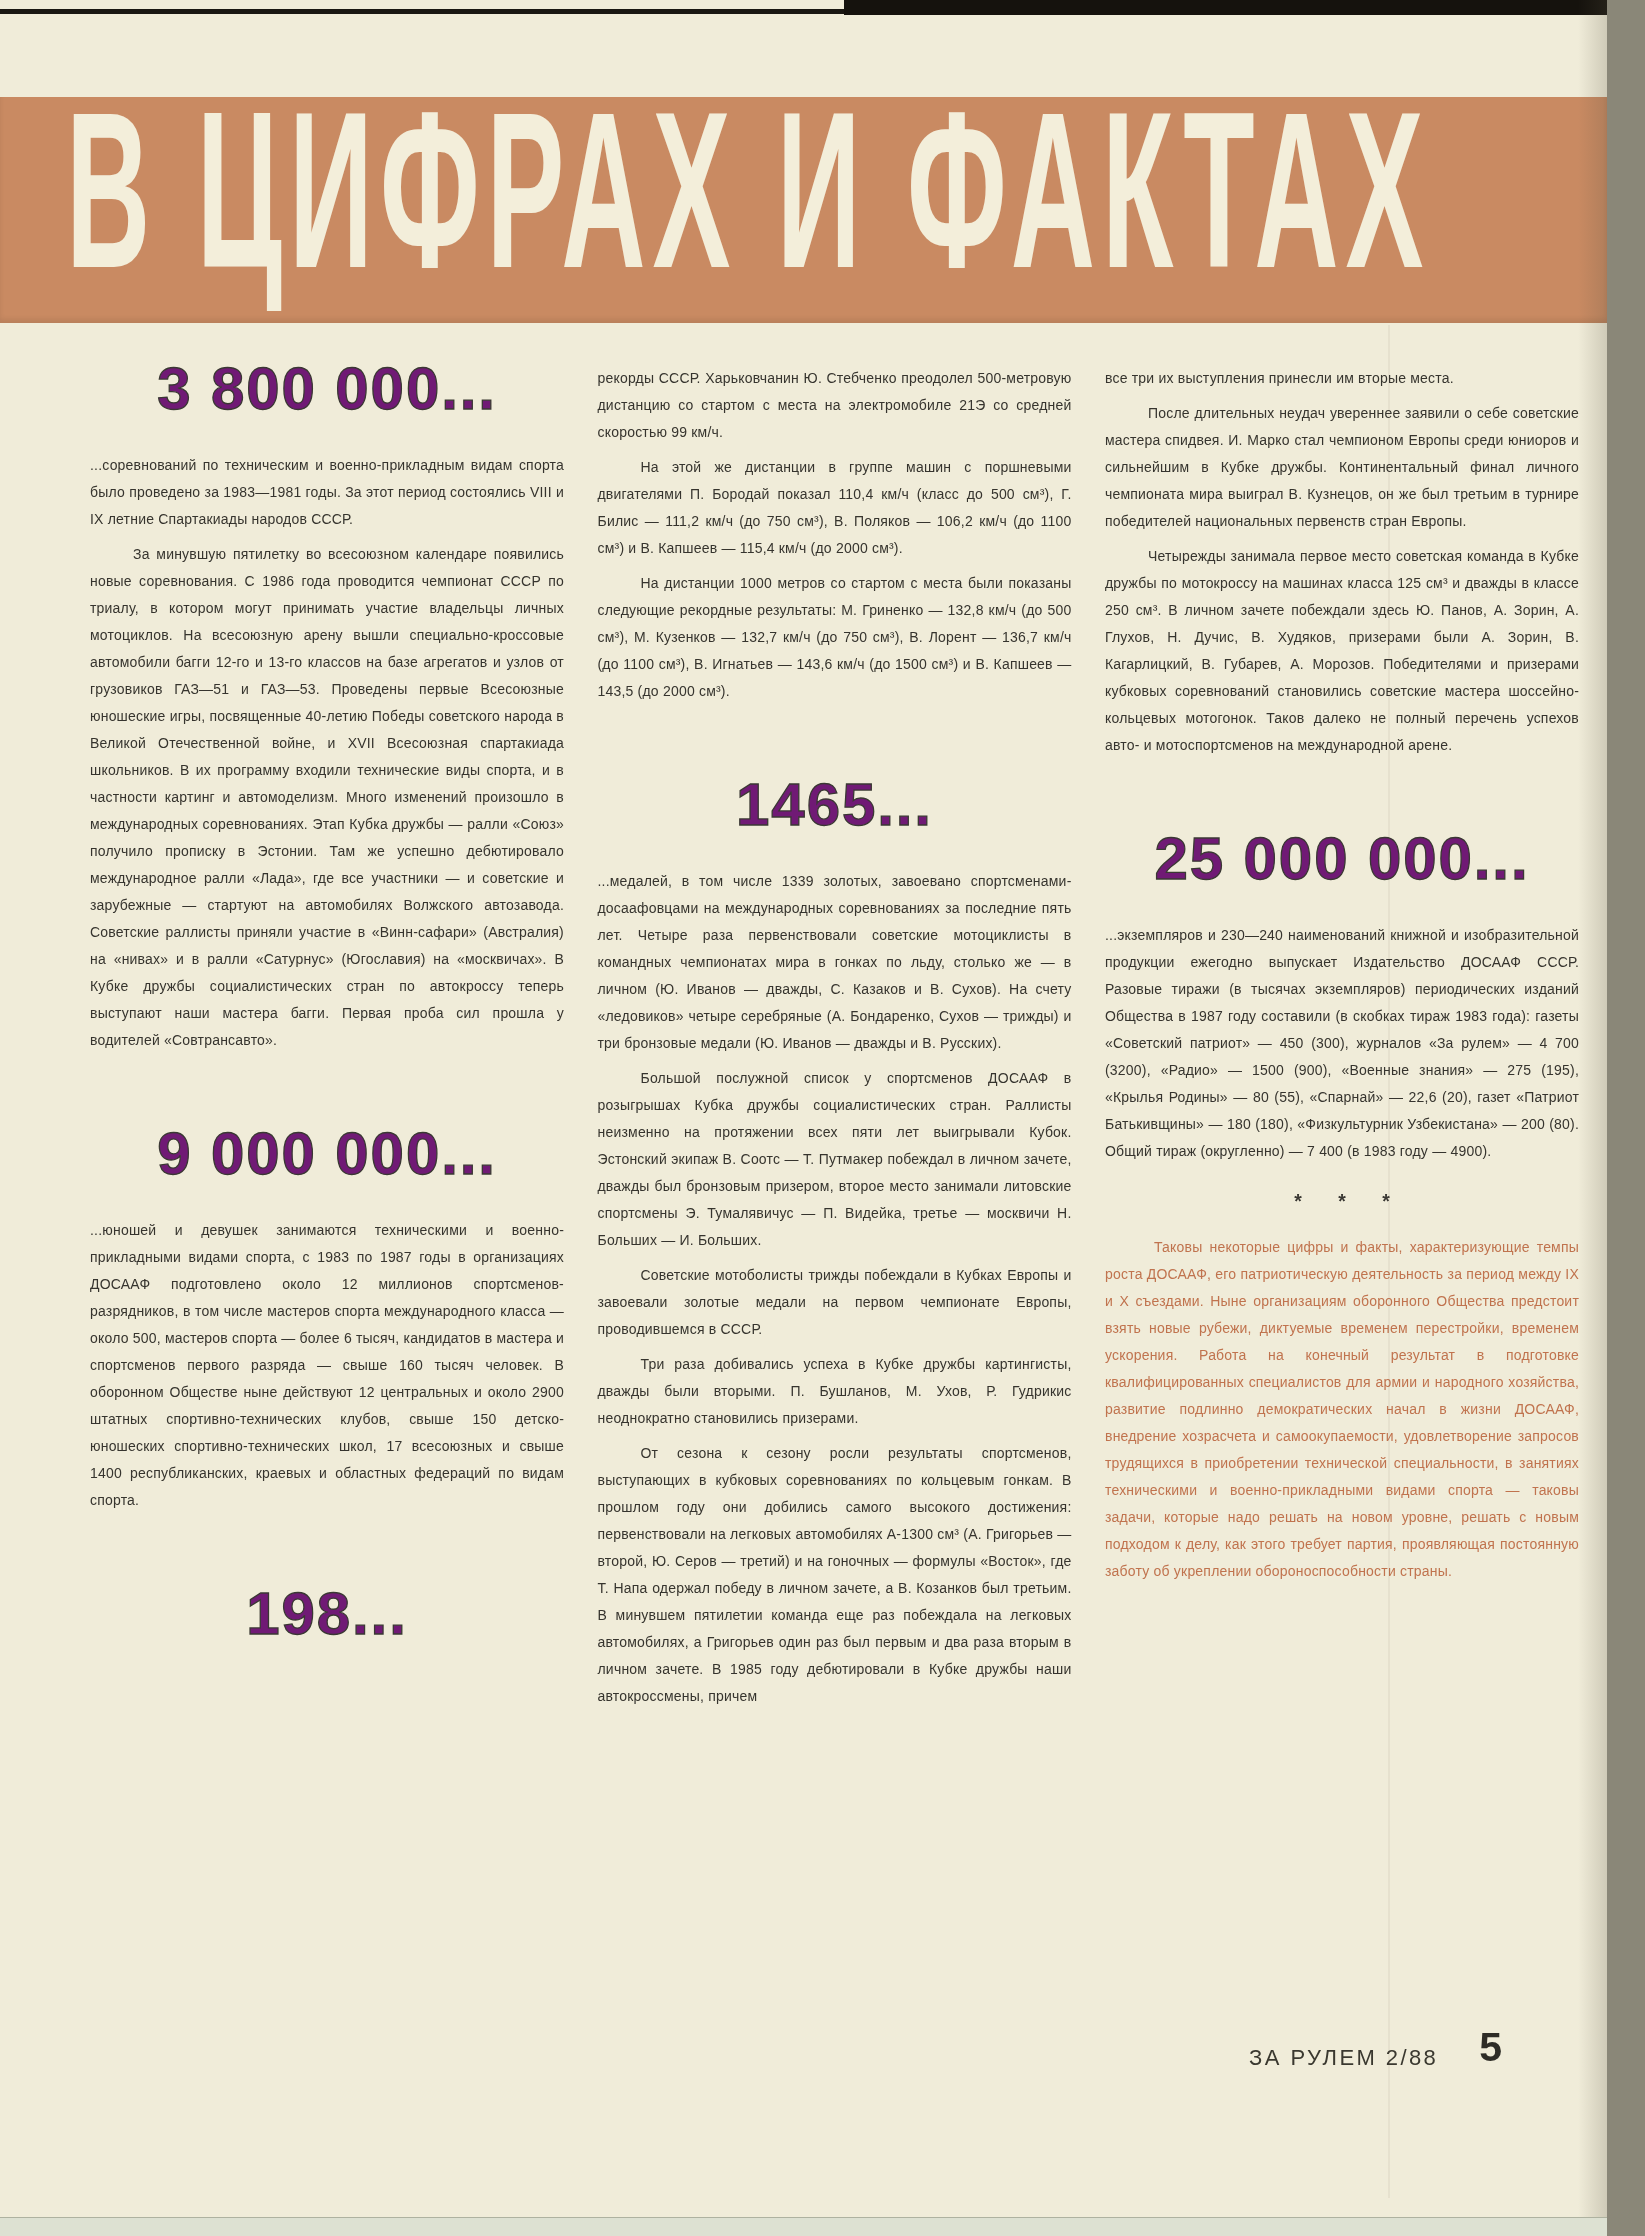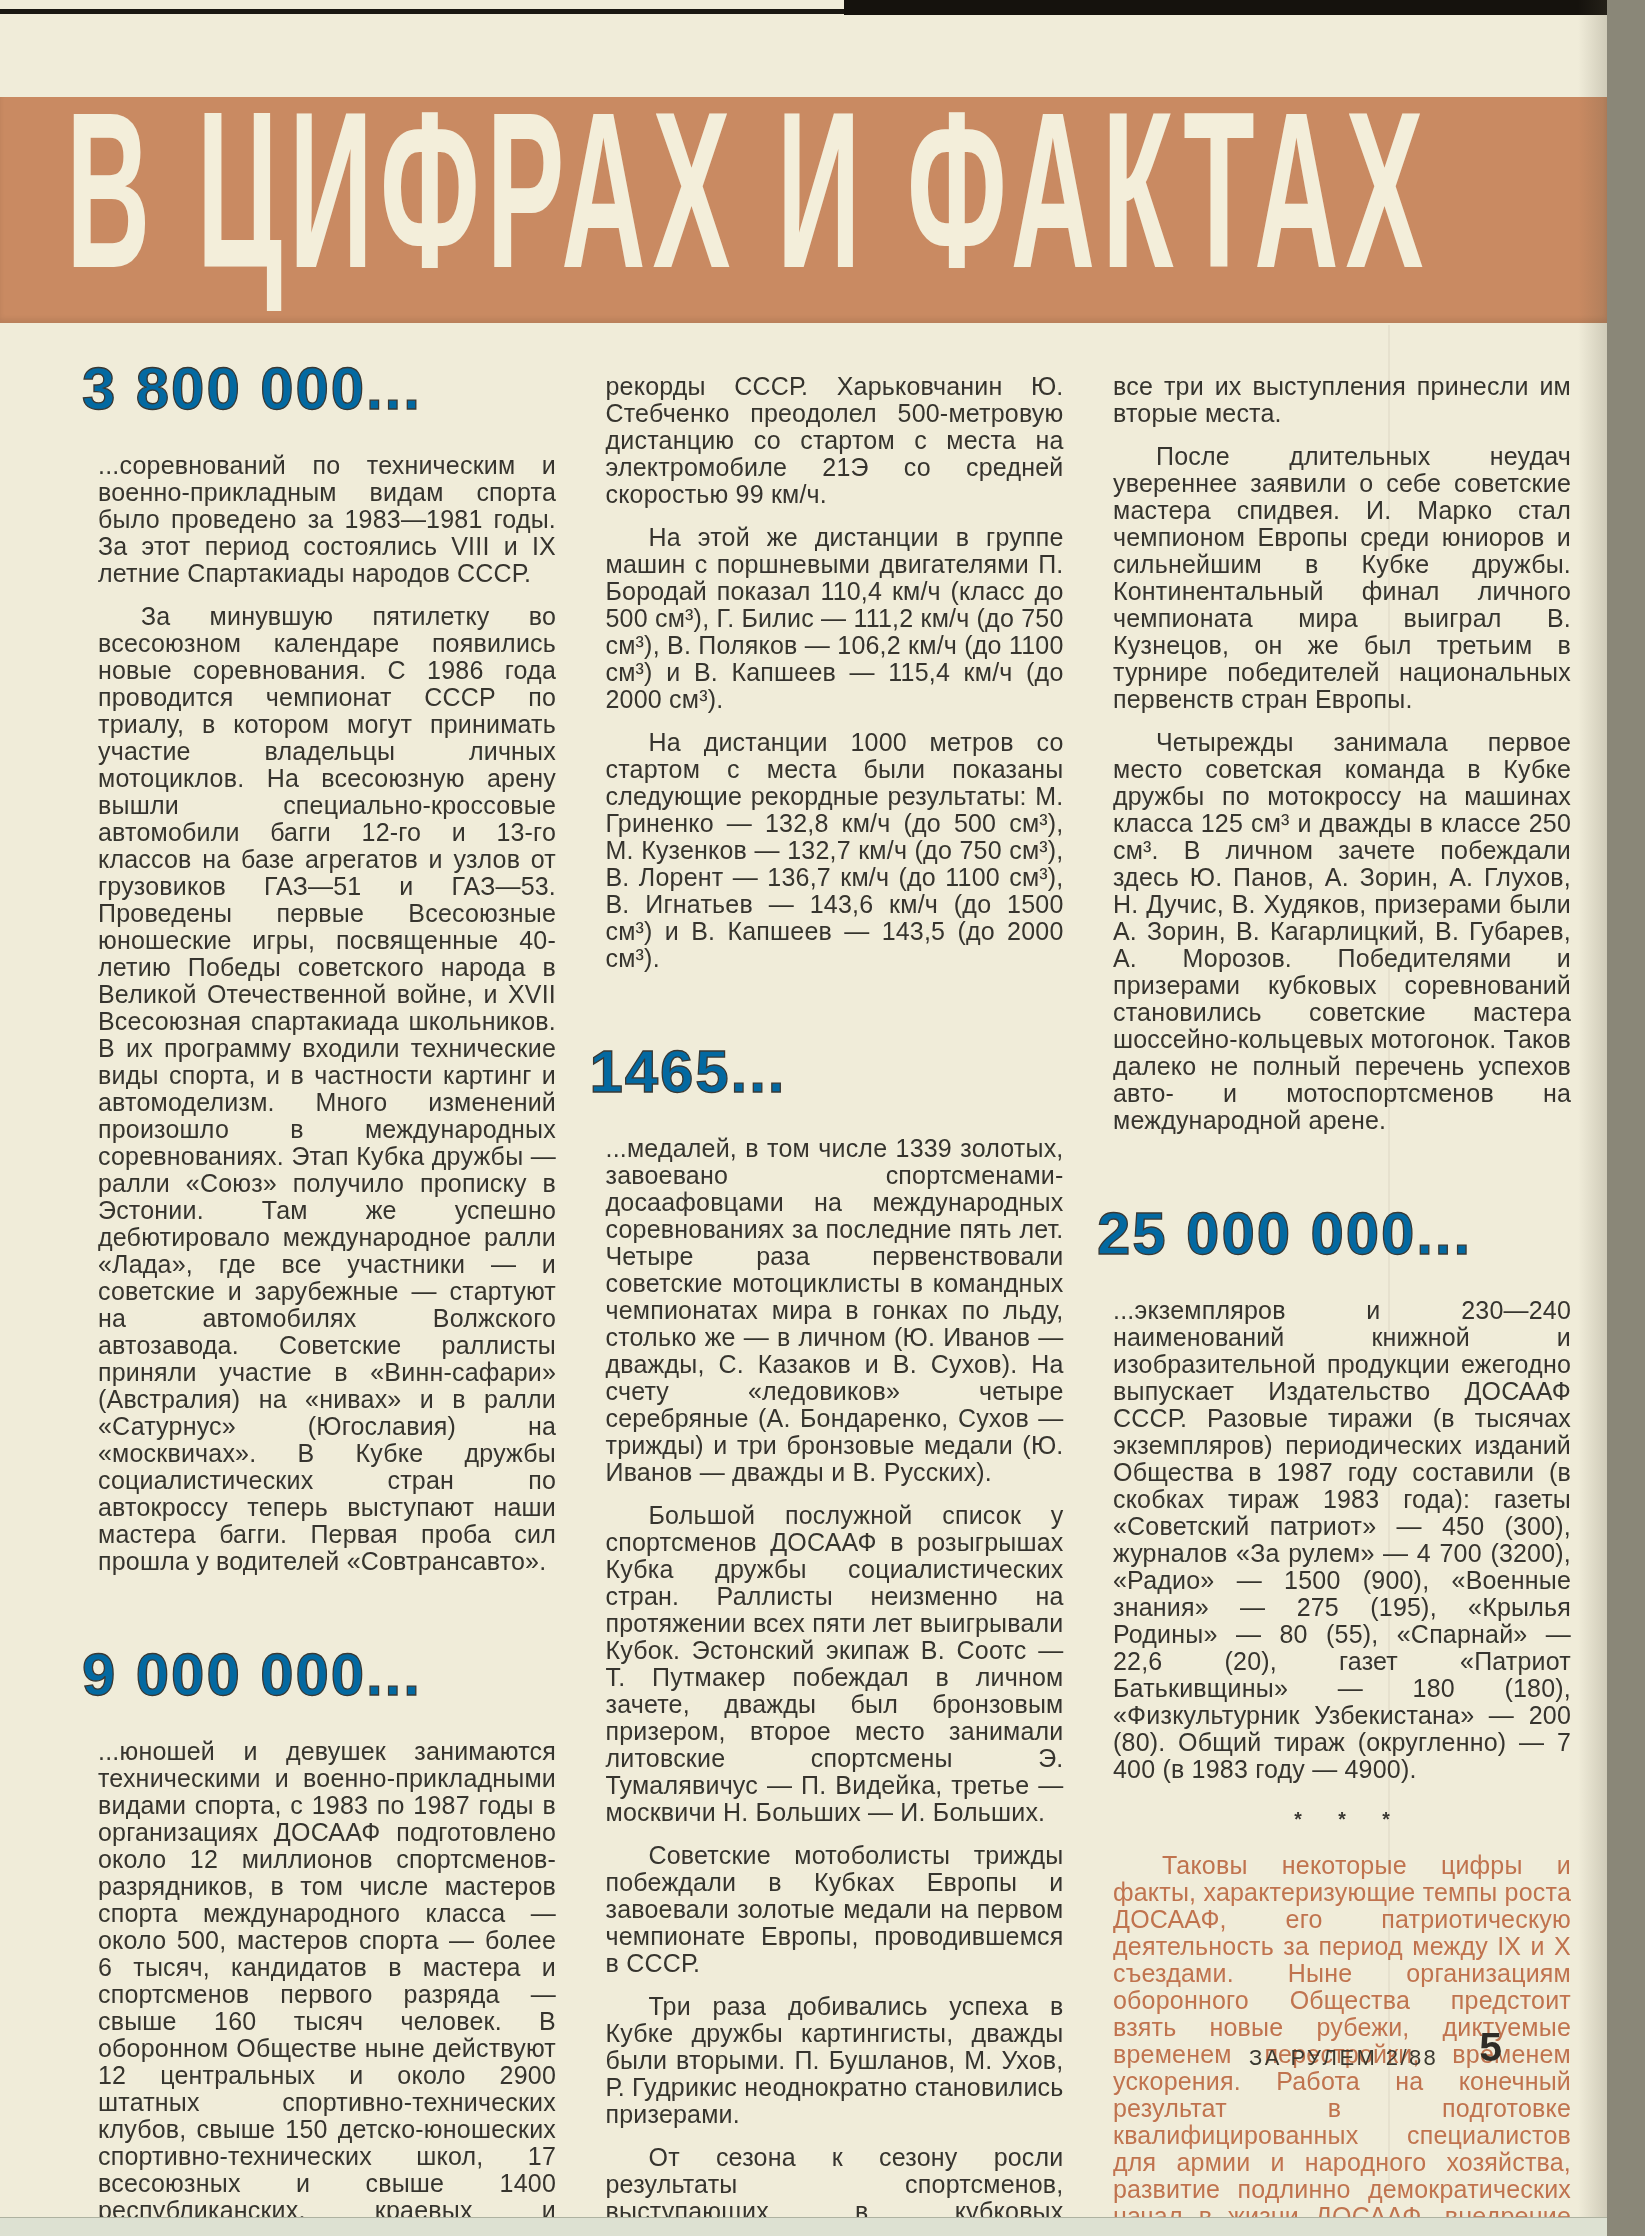--- a/index.html
+++ b/index.html
@@ -14,24 +14,24 @@
   .crease{position:absolute;top:325px;bottom:39px;left:1388px;width:1.9px;background:rgba(100,90,70,0.07);}
   
   .band{position:absolute;top:97px;left:0;width:100%;height:226px;background:#c98a62;
         box-shadow:inset 0 -3.9px 5.8px rgba(0,0,0,0.08);}
   .title{position:absolute;left:66px;bottom:3.9px;margin:0;white-space:nowrap;
          font-size:146px;font-weight:700;letter-spacing:8.7px;color:#f3eeda;
          transform:scale(0.80,1.52);transform-origin:left bottom;}
   
   .columns{position:absolute;top:357px;left:82px;display:flex;gap:17.5px;}
   .col{width:490px;}
-  p{margin:16px;text-align:justify;font-size:25px;line-height:27px;letter-spacing:0.2px;}
+  p{margin:8px;text-align:justify;font-size:14px;line-height:27px;letter-spacing:0.2px;}
   .indent{text-indent:43px;}
-  .num{font-size:60px;line-height:1;font-weight:800;color:#0369a1;margin:70px 0 33px;
-       letter-spacing:1.9px;-webkit-text-stroke:1.3px #3a3833;white-space:nowrap;}
+  .num{font-size:60px;line-height:1;font-weight:800;color:#701a75;margin:70px 0 33px;
+       letter-spacing:1.9px;-webkit-text-stroke:1.3px #3a3833;white-space:nowrap;text-align:center;}
   .num.first{margin-top:1.9px;}
   .stars{margin:25px 0 21.3px;text-align:center;text-indent:15.5px;letter-spacing:15.5px;
          font-size:19.4px;font-weight:700;color:#3a3833;}
   .accent{color:#c0734e;text-indent:49px;}
   
   .footer{position:absolute;top:2024px;right:105px;display:flex;align-items:flex-end;gap:41px;}
   .mag{font-size:22px;letter-spacing:2.4px;color:#3a382f;}
   .pnum{font-size:41px;font-weight:700;color:#2e2c26;}
 </style>
 </head>

